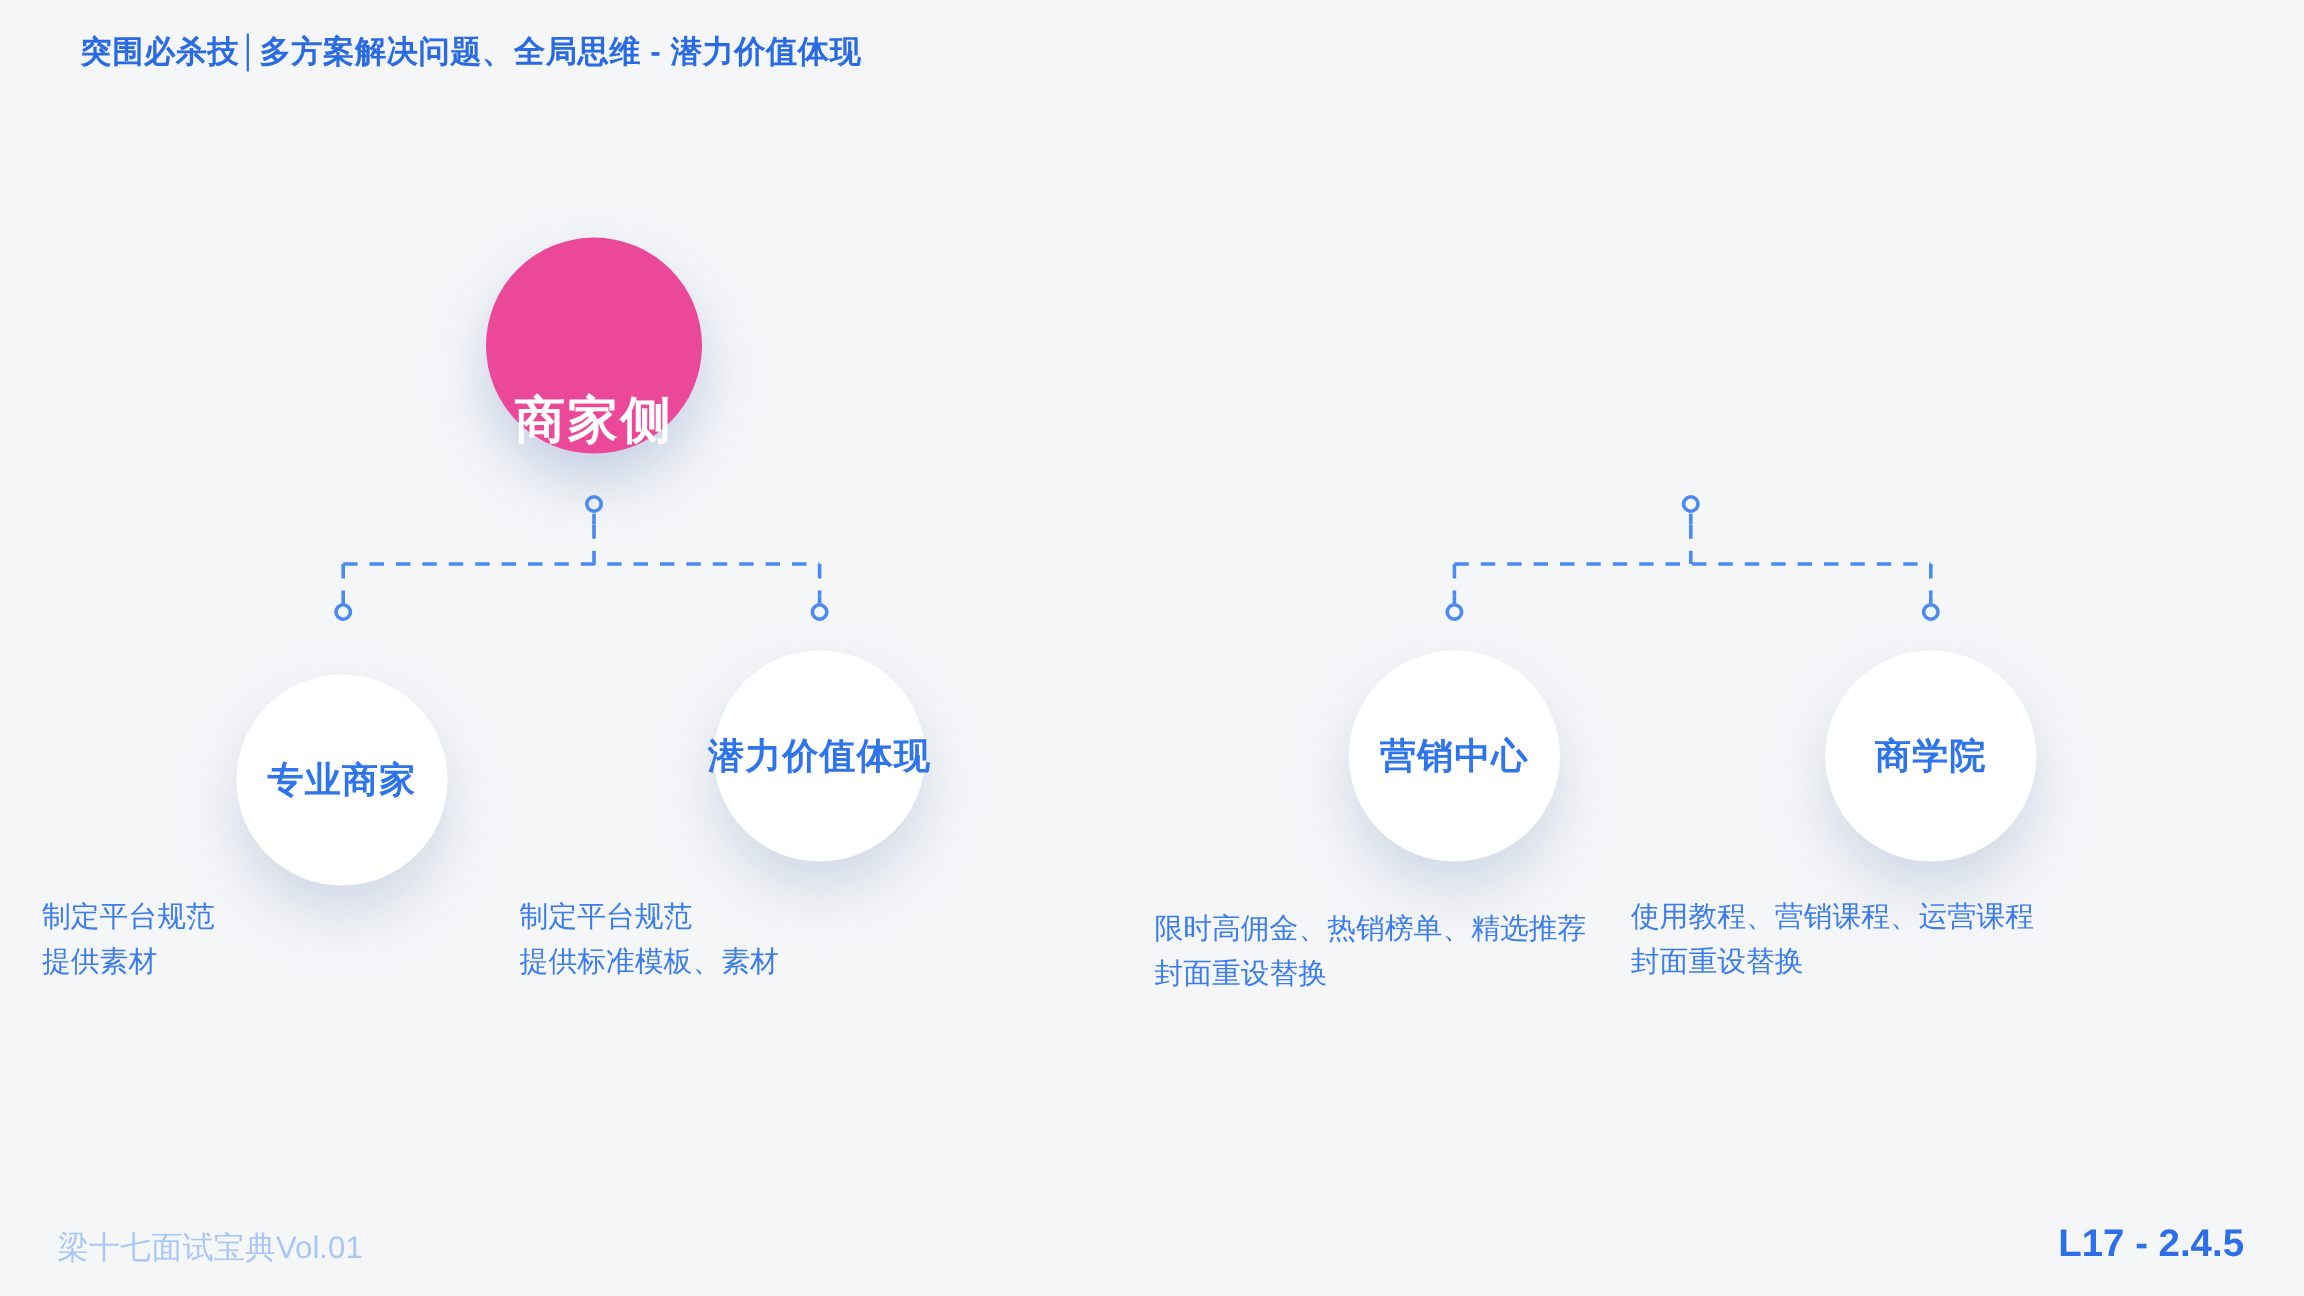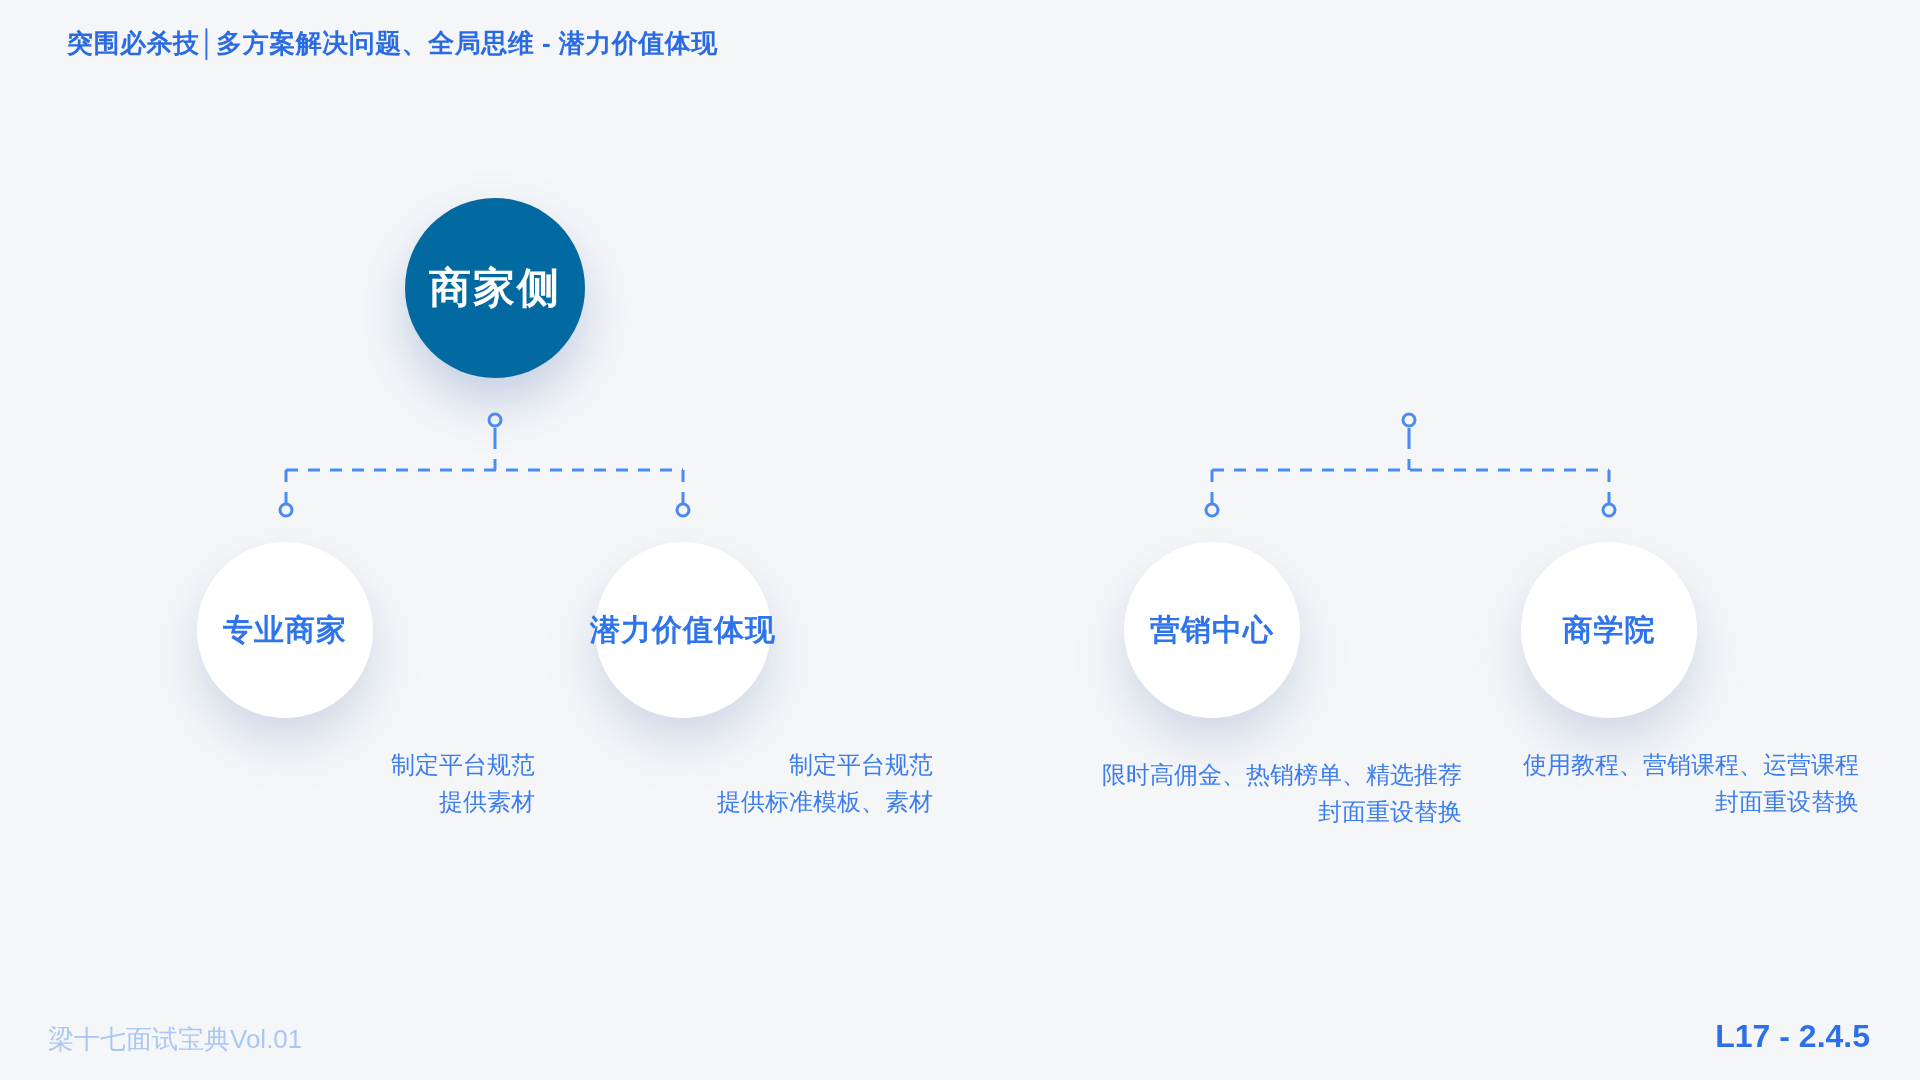--- a/index.html
+++ b/index.html
@@ -25,22 +25,22 @@
     margin-left: 24px;
   }
   .connectors {
     position: absolute;
     left: 0; top: 0;
   }
   .root-circle {
     position: absolute;
     width: 180px; height: 180px;
     border-radius: 50%;
-    background: #0369a1;
-    display: flex; align-items: center; justify-content: center;
+    background: #ec4899;
+    display: flex; align-items: flex-end; justify-content: center;
     box-shadow: 0 24px 48px rgba(119, 146, 195, 0.38);
   }
   .root-circle span {
     color: #FFFFFF;
     font-size: 42px;
     font-weight: 700;
     letter-spacing: 2px;
     white-space: nowrap;
   }
   .child-circle {
@@ -54,21 +54,21 @@
   .child-circle span {
     color: #2E74EC;
     font-size: 30px;
     font-weight: 700;
     letter-spacing: 1px;
     white-space: nowrap;
   }
   .desc {
     position: absolute;
     width: 500px;
-    text-align: right;
+    text-align: left;
     color: #3B7CEE;
     font-size: 24px;
     font-weight: 400;
     line-height: 37px;
     white-space: nowrap;
   }
   .footer-left {
     position: absolute;
     left: 48px; top: 1022px;
     font-size: 26px;
@@ -118,21 +118,21 @@
       <line x1="1609" y1="496" x2="1609" y2="503"></line>
       <circle cx="1212" cy="510" r="6" fill="#F5F6F8"></circle>
       <circle cx="1609" cy="510" r="6" fill="#F5F6F8"></circle>
     </g>
   </svg>
 
   <div class="root-circle" style="left:405px; top:198px;">
     <span>商家侧</span>
   </div>
 
-  <div class="child-circle" style="left:197px; top:542px;">
+  <div class="child-circle" style="left:197px; top:562px;">
     <span>专业商家</span>
   </div>
   <div class="desc" style="left:35px; top:746px;">
     <div>制定平台规范</div>
     <div>提供素材</div>
   </div>
 
   <div class="child-circle" style="left:595px; top:542px;">
     <span>潜力价值体现</span>
   </div>

